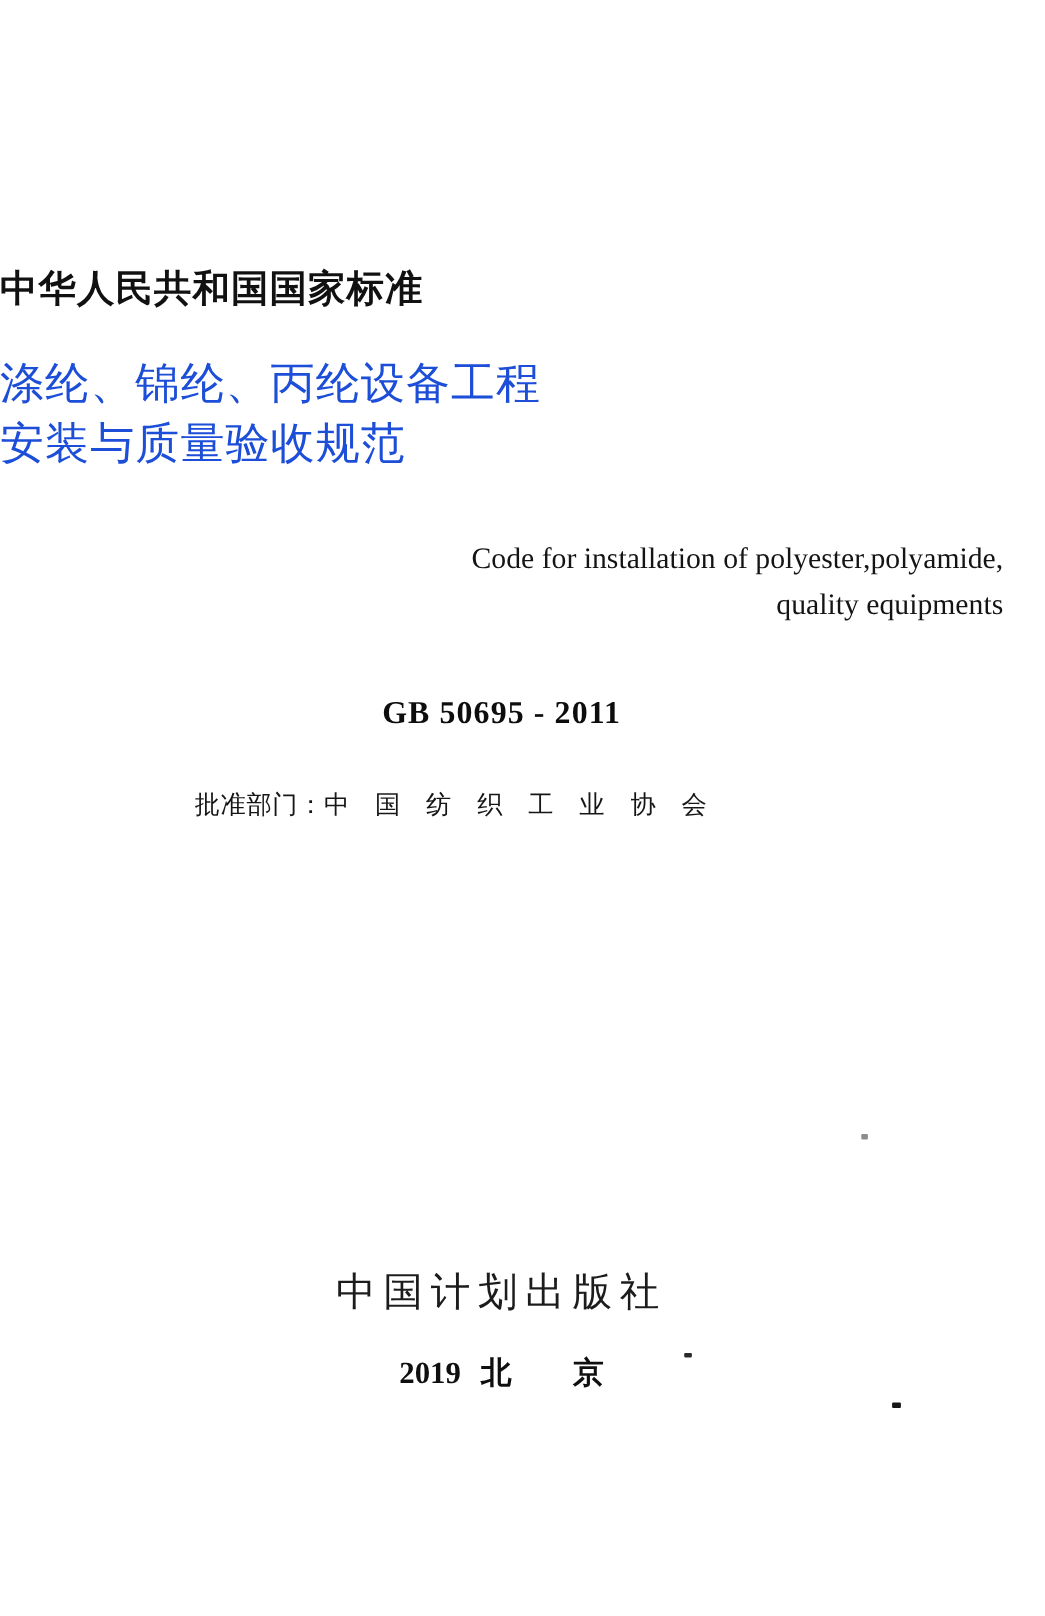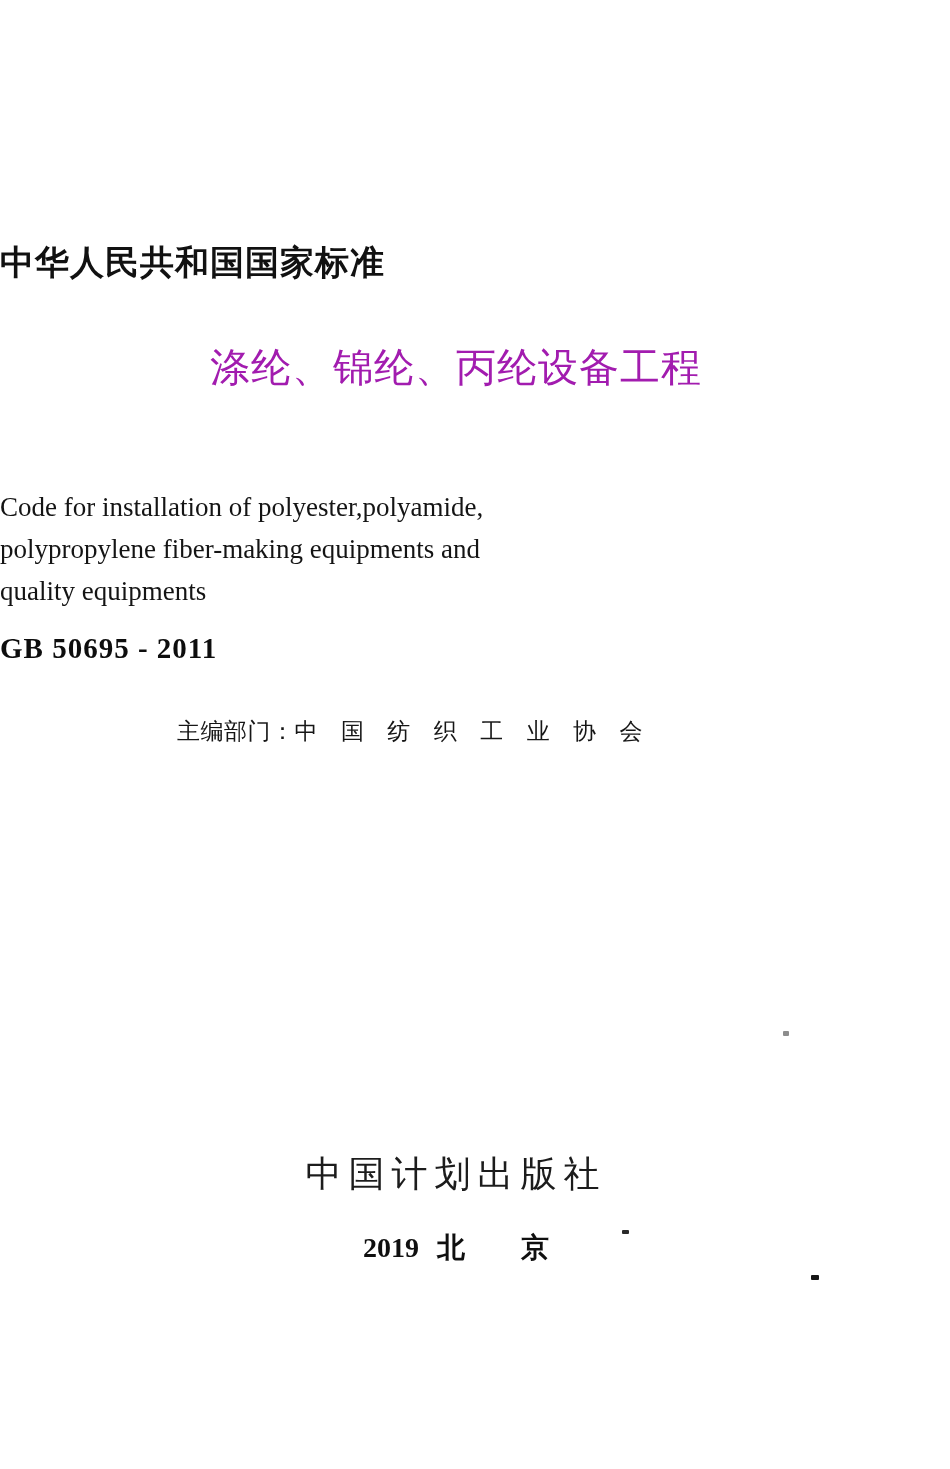--- a/index.html
+++ b/index.html
@@ -27,44 +27,43 @@
     width: 100%;
     text-align: left;
     font-family: "Liberation Sans", sans-serif;
     font-weight: bold;
     font-size: 34px;
     letter-spacing: 1px;
     color: #111;
   }
   .title {
     position: absolute;
-    top: 341px;
+    top: 322px;
     width: 100%;
-    text-align: center;
     font-weight: normal;
     font-size: 40px;
     line-height: 54px;
     letter-spacing: 1px;
-    color: #a21caf;
+    color: #1d4ed8;
   }
   .title .title-line { display: block; }
   .en-title {
     position: absolute;
     top: 486px;
     width: 100%;
-    text-align: left;
+    text-align: right;
     font-size: 27px;
     line-height: 42px;
     color: #141414;
   }
   .std-no {
     position: absolute;
     top: 632px;
     width: 100%;
-    text-align: left;
+    text-align: center;
     font-weight: bold;
     font-size: 29px;
     letter-spacing: 1px;
     color: #0d0d0d;
   }
   .dept-block {
     position: absolute;
     top: 712px;
     left: 177px;
     font-size: 23px;
@@ -113,33 +112,33 @@
 </head>
 <body>
 
 <div class="page">
   <div class="content">
 
     <h1 class="std-type">中华人民共和国国家标准</h1>
 
     <h2 class="title">
       <span class="title-line">涤纶、锦纶、丙纶设备工程</span>
+      <span class="title-line">安装与质量验收规范</span>
     </h2>
 
     <div class="en-title">
       <div>Code for installation of polyester,polyamide,</div>
-      <div>polypropylene fiber-making equipments and</div>
       <div>quality equipments</div>
     </div>
 
     <div class="std-no">GB 50695 - 2011</div>
 
     <div class="dept-block">
       <div class="dept-row">
-        <span class="dept-label">主编部门：</span><span class="dept-value">中 国 纺 织 工 业 协 会</span>
+        <span class="dept-label">批准部门：</span><span class="dept-value">中 国 纺 织 工 业 协 会</span>
       </div>
     </div>
 
     <div class="publisher">中国计划出版社</div>
 
     <div class="edition">
       <span>2019</span><span class="city">北　　京</span>
     </div>
 
   </div>

